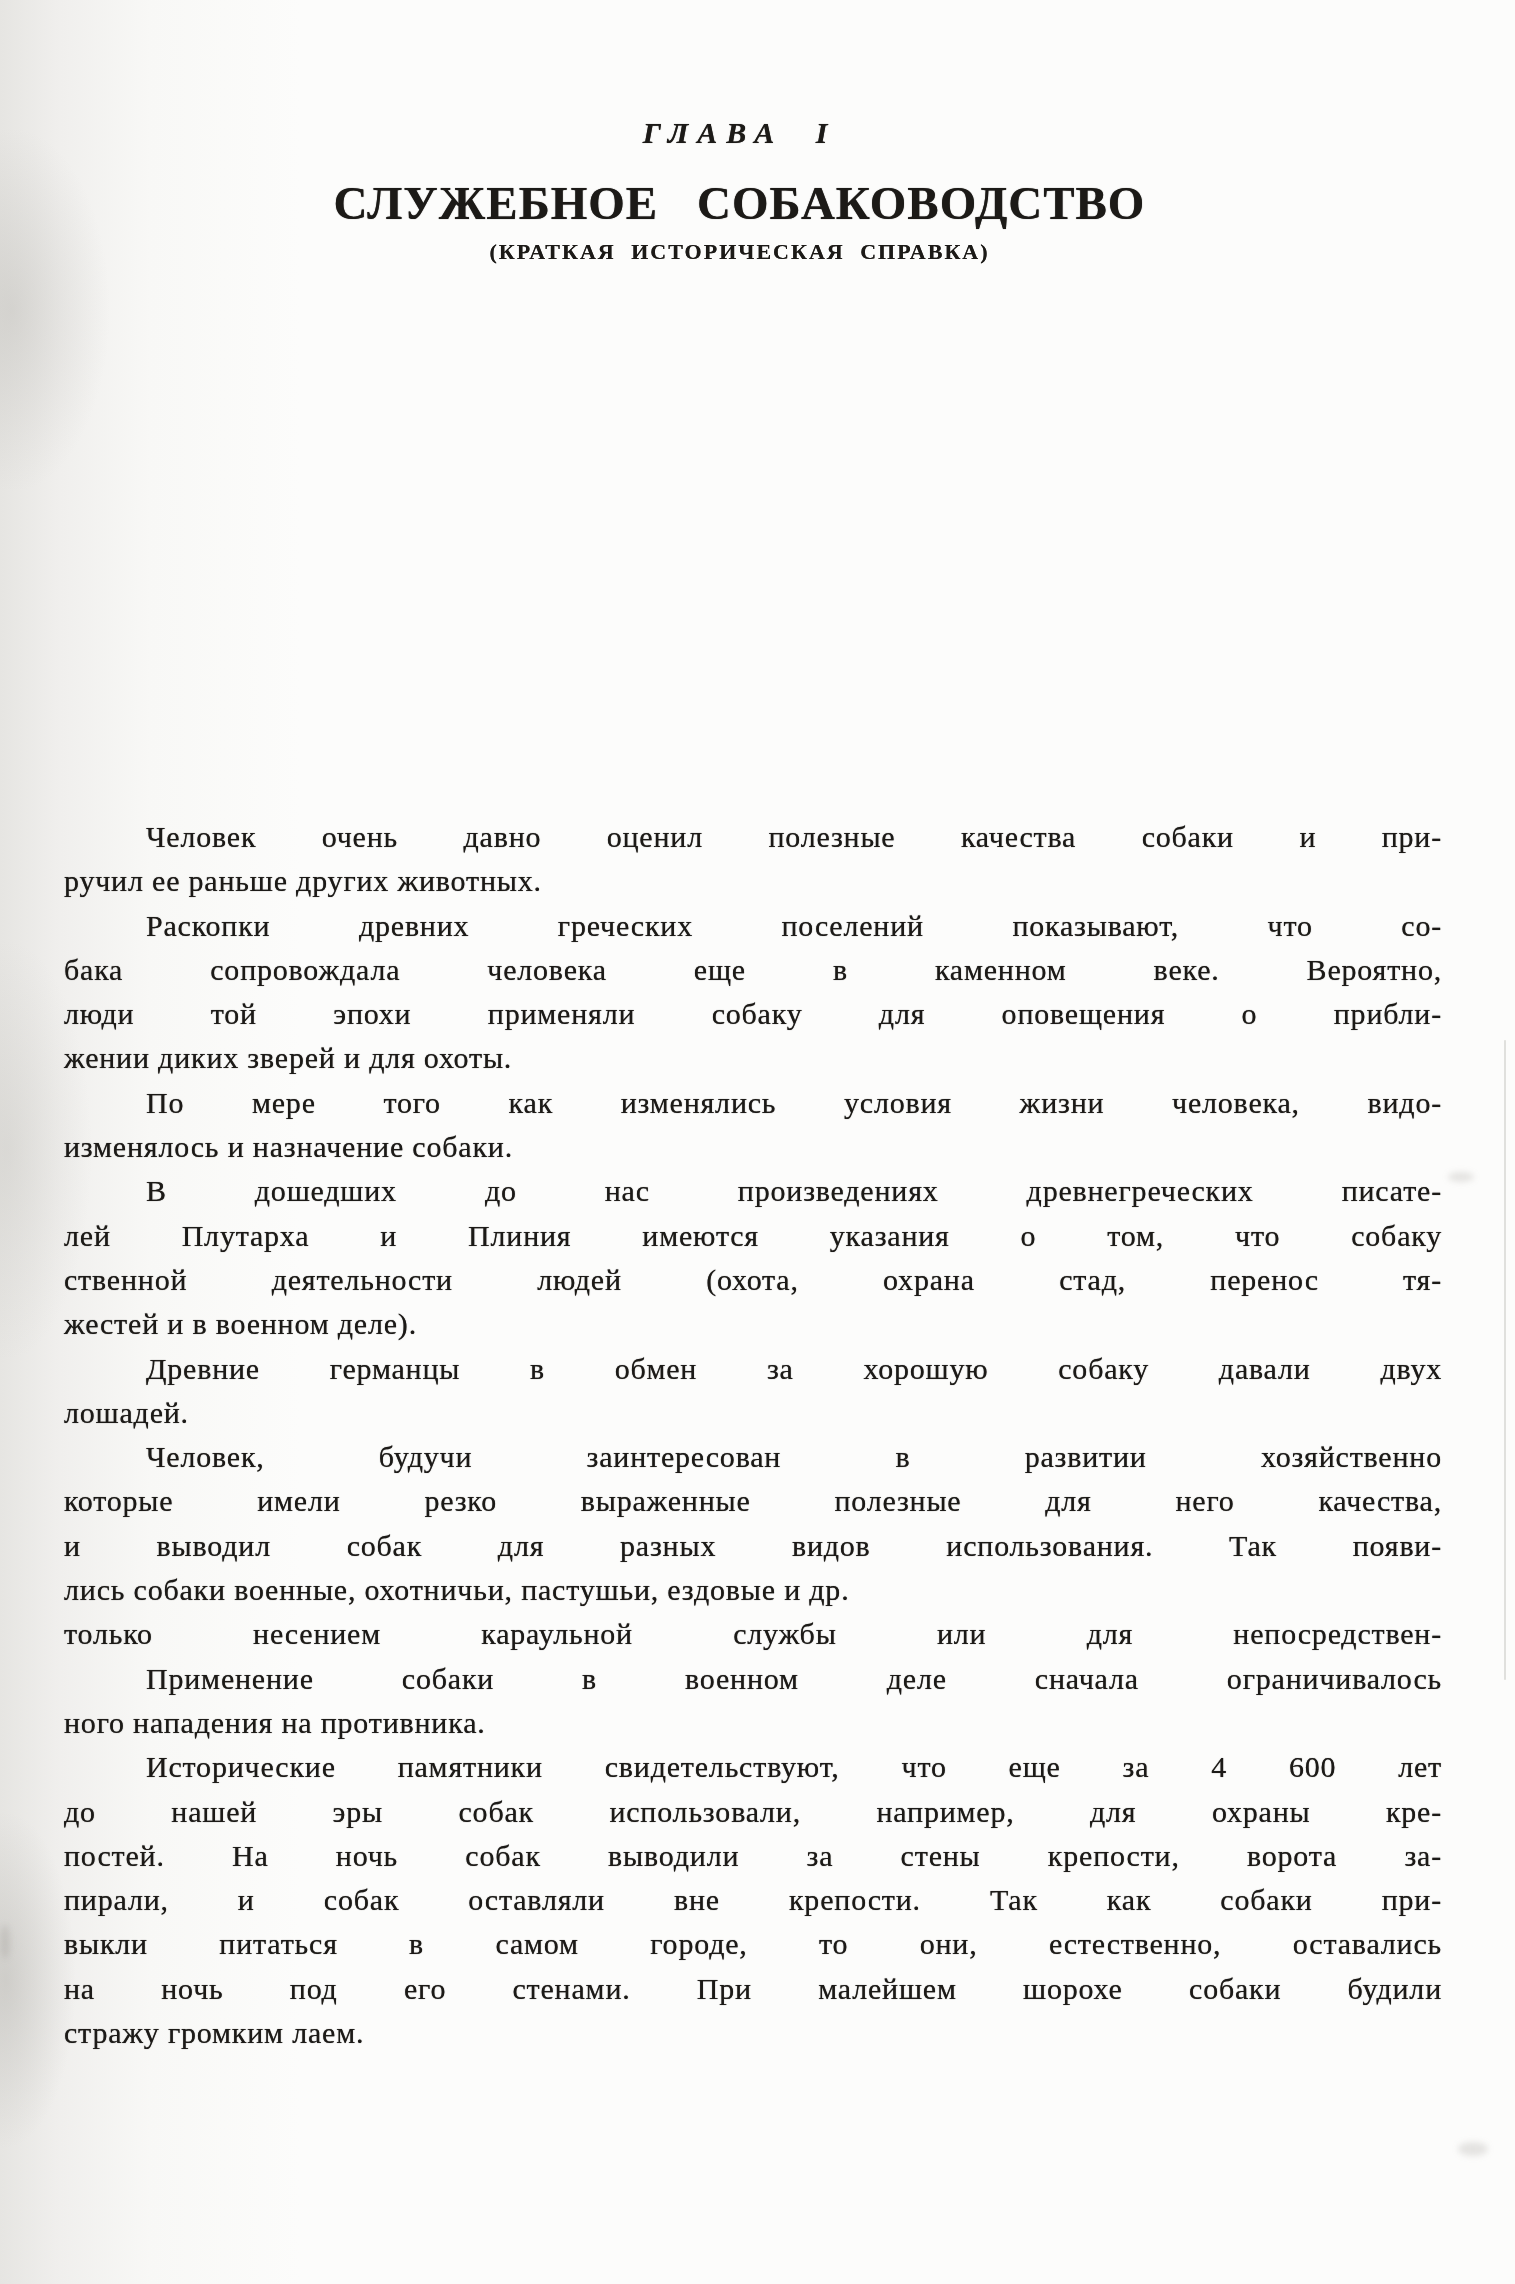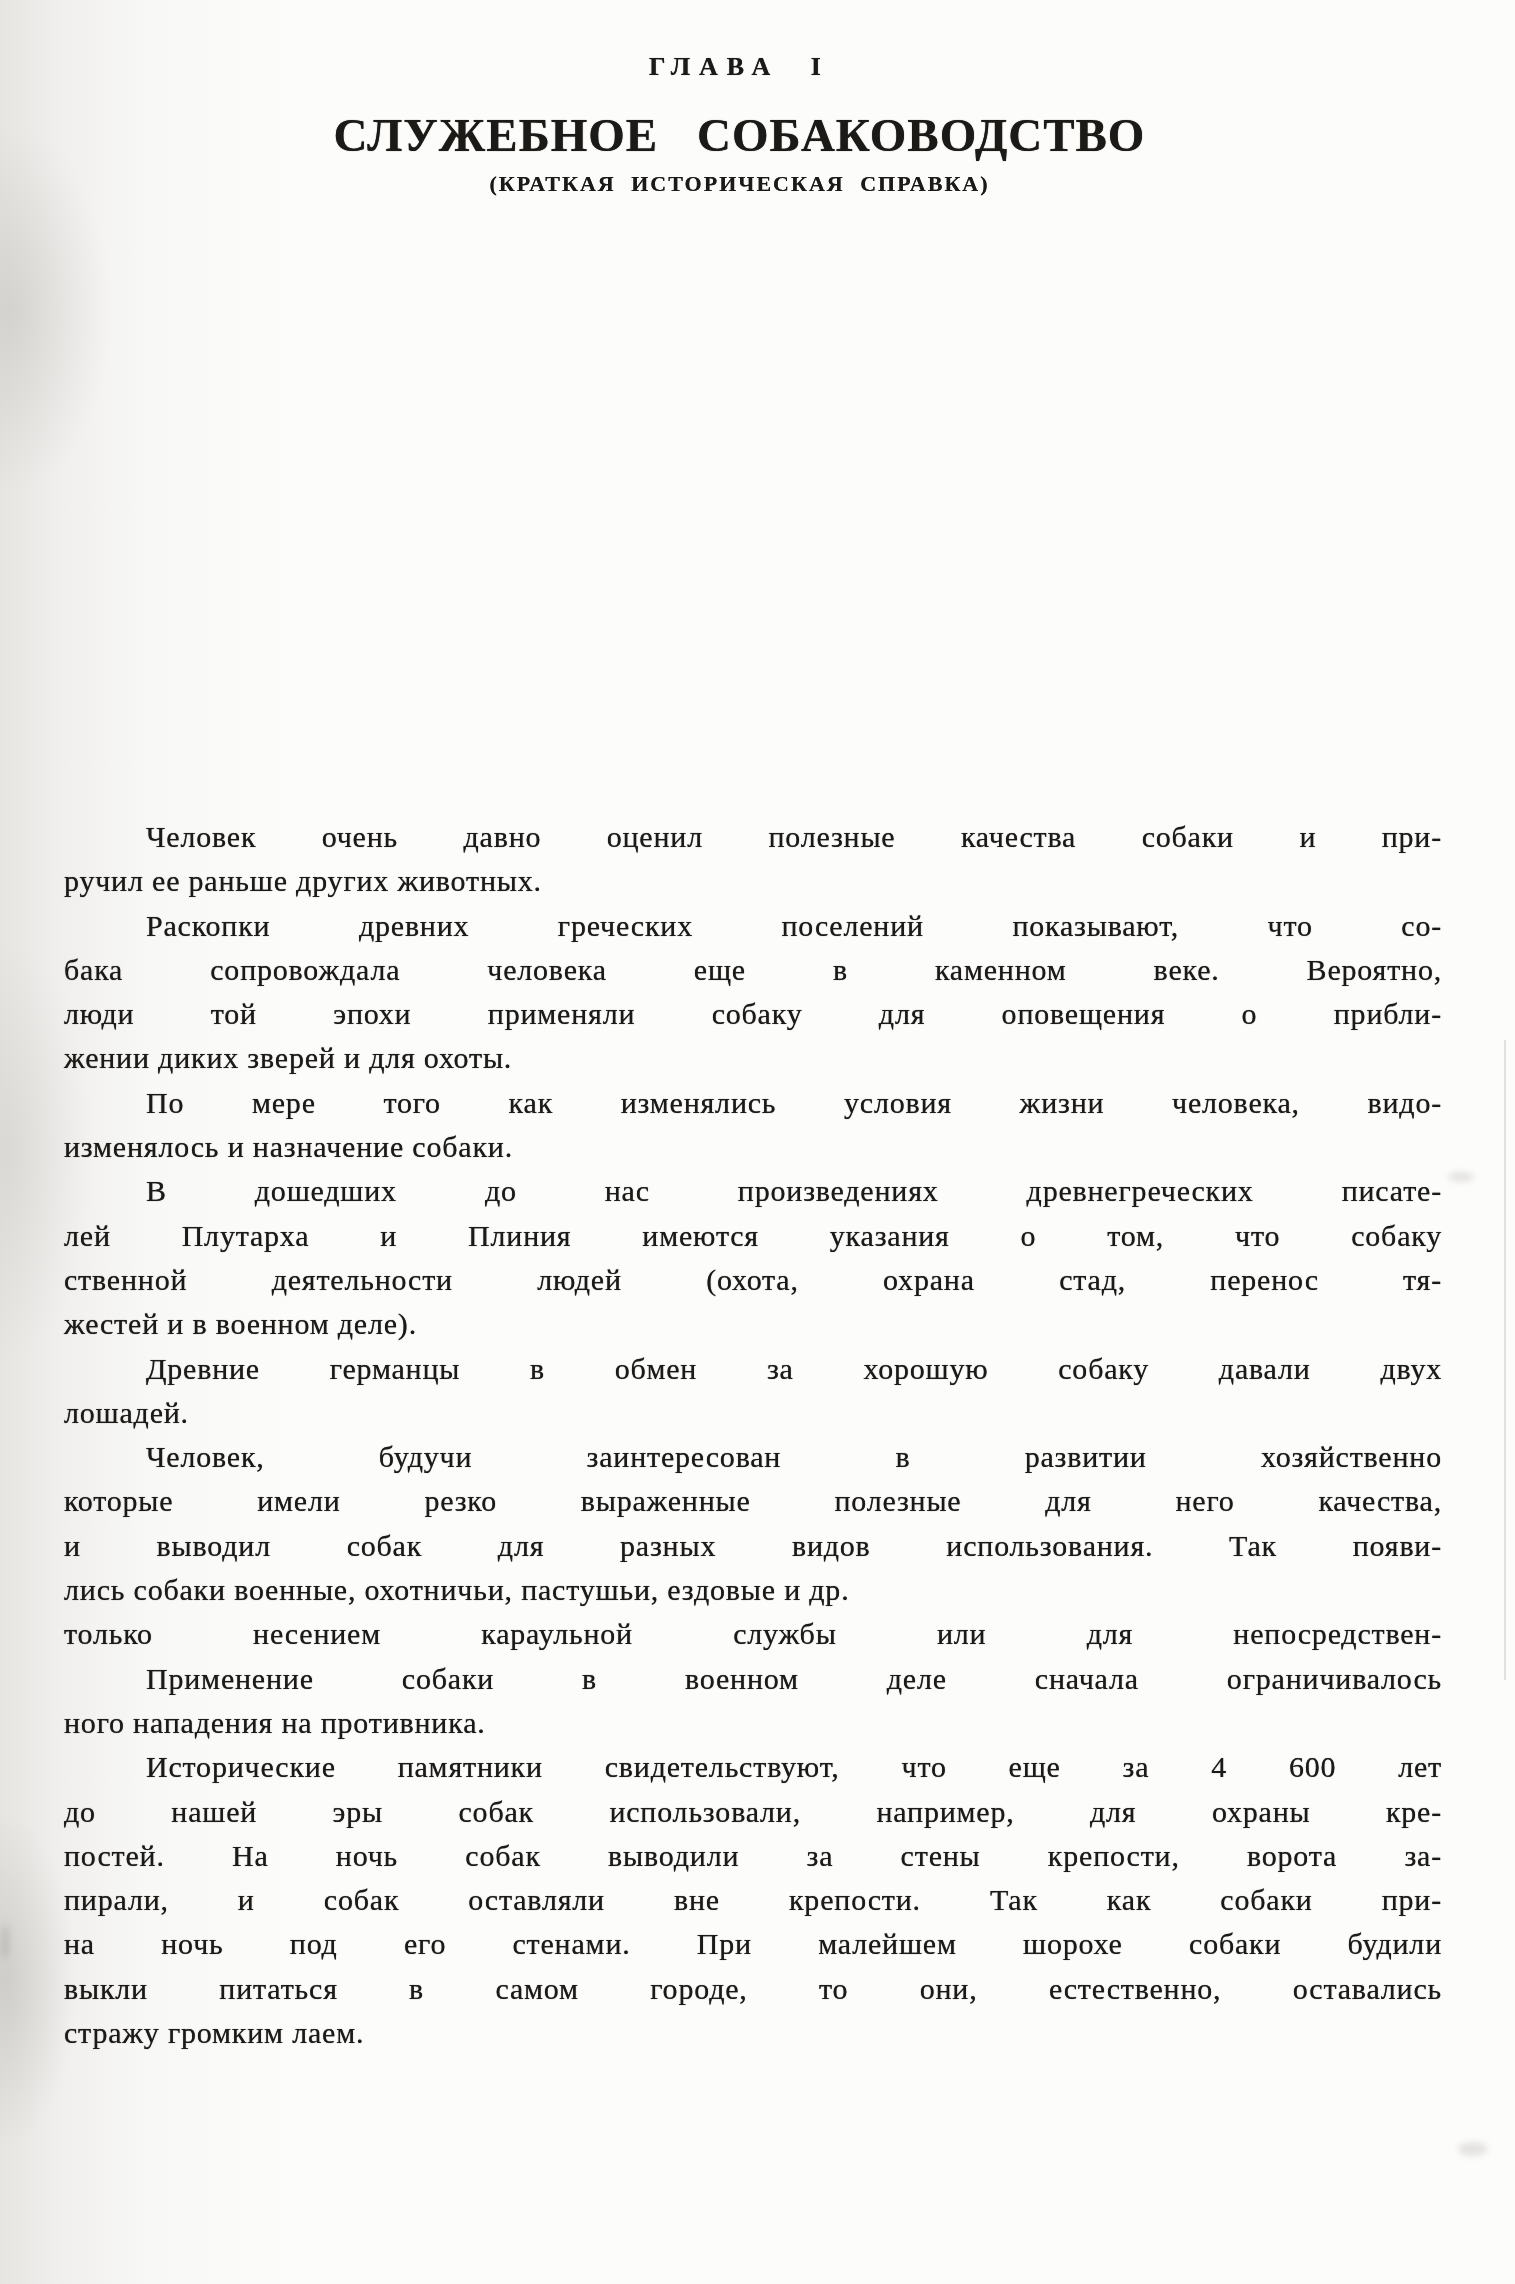--- a/index.html
+++ b/index.html
@@ -31,22 +31,22 @@
   }
   .smudge.s1 { left: 1448px; top: 1172px; width: 26px; height: 10px; }
   .smudge.s2 { left: 0px;    top: 1925px; width: 10px; height: 34px; }
   .smudge.s3 { left: 1458px; top: 2142px; width: 30px; height: 14px; }
 
   .heading {
     position: absolute; left: 0; right: 36px; top: 0;
     text-align: center;
   }
   .chapter {
-    margin-top: 52px;
-    font-size: 26px; font-weight: bold; 
+    margin-top: 116px;
+    font-size: 30px; font-weight: bold; font-style: italic;
     letter-spacing: 9px; word-spacing: 16px;
     text-shadow: 0 0 .7px rgba(25,23,20,.9);
   }
   .title {
     margin: 0; margin-top: 26px;
     font-size: 47px; font-weight: bold;
     letter-spacing: 1px; word-spacing: 26px;
     text-shadow: 0 0 .8px rgba(25,23,20,.9);
   }
   .subtitle {
@@ -112,17 +112,17 @@
     <div class="ln last">лись собаки военные, охотничьи, пастушьи, ездовые и др.</div>
 
     <div class="ln">только несением караульной службы или для непосредствен-</div>
     <div class="ln first">Применение собаки в военном деле сначала ограничивалось</div>
     <div class="ln last">ного нападения на противника.</div>
 
     <div class="ln first">Исторические памятники свидетельствуют, что еще за 4 600 лет</div>
     <div class="ln">до нашей эры собак использовали, например, для охраны кре-</div>
     <div class="ln">постей. На ночь собак выводили за стены крепости, ворота за-</div>
     <div class="ln">пирали, и собак оставляли вне крепости. Так как собаки при-</div>
+    <div class="ln">выкли питаться в самом городе, то они, естественно, оставались</div>
     <div class="ln">на ночь под его стенами. При малейшем шорохе собаки будили</div>
-    <div class="ln">выкли питаться в самом городе, то они, естественно, оставались</div>
     <div class="ln last">стражу громким лаем.</div>
   </main>
 </div>
 
 </body></html>

